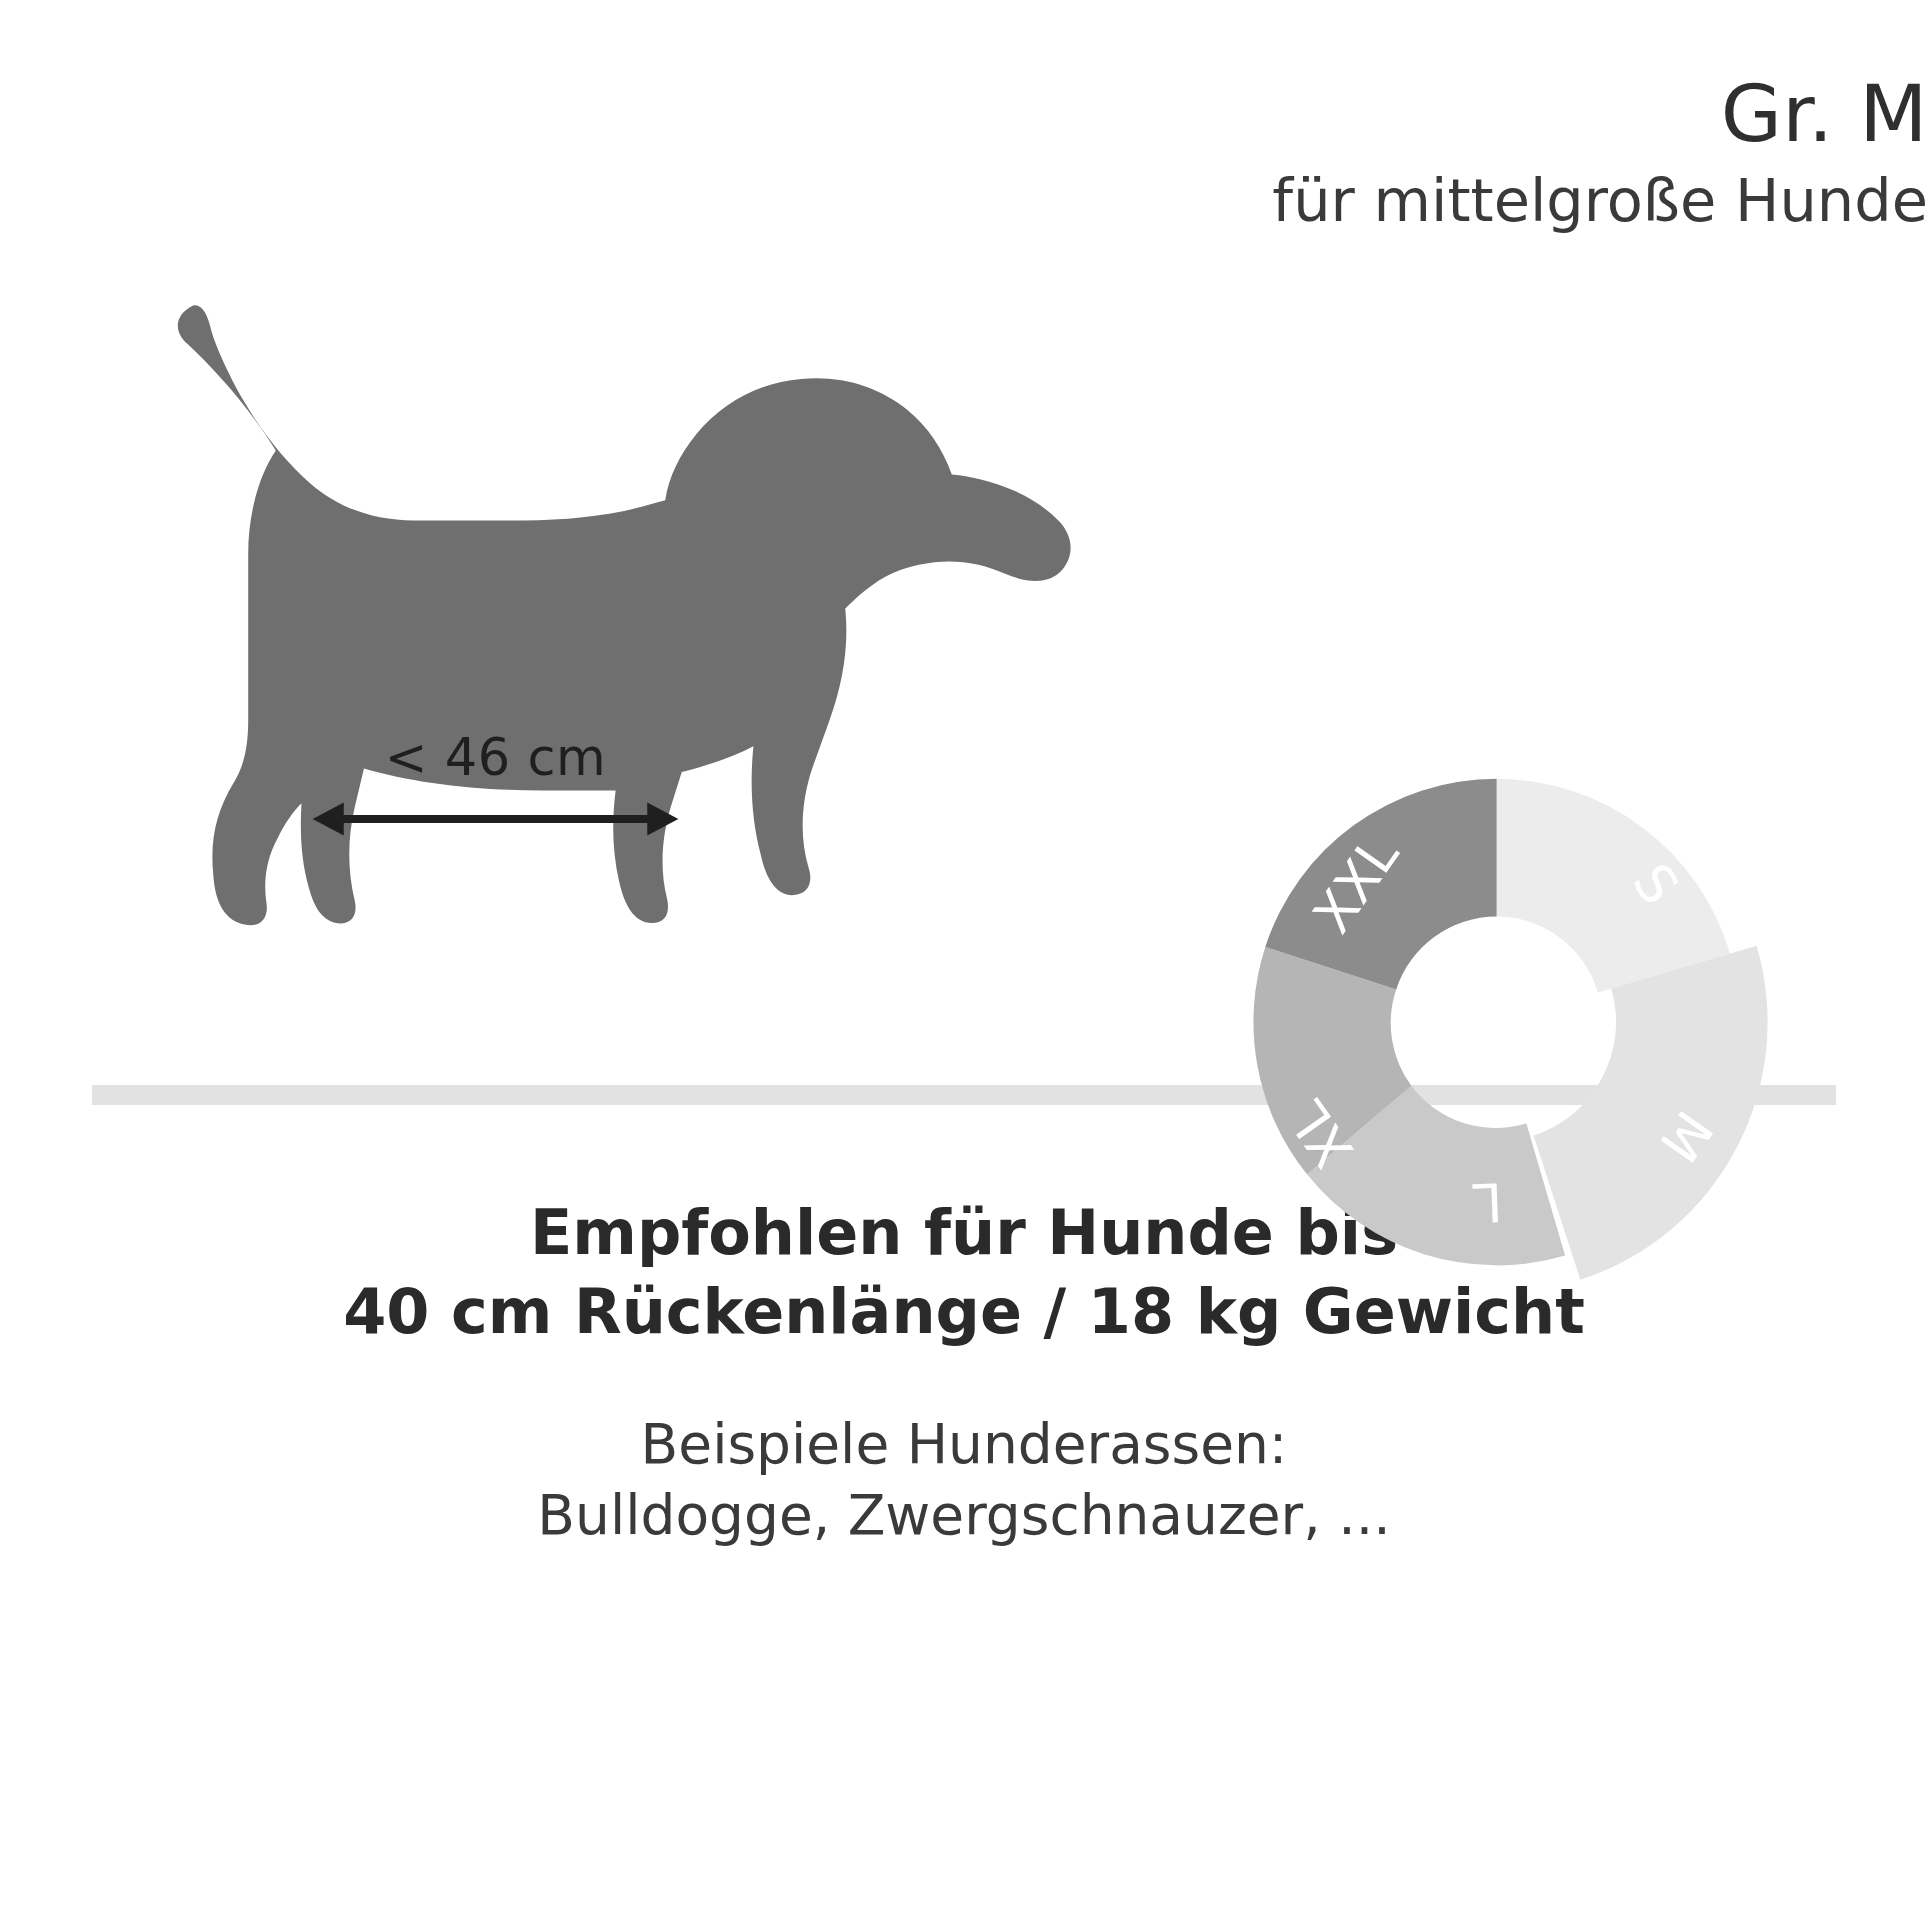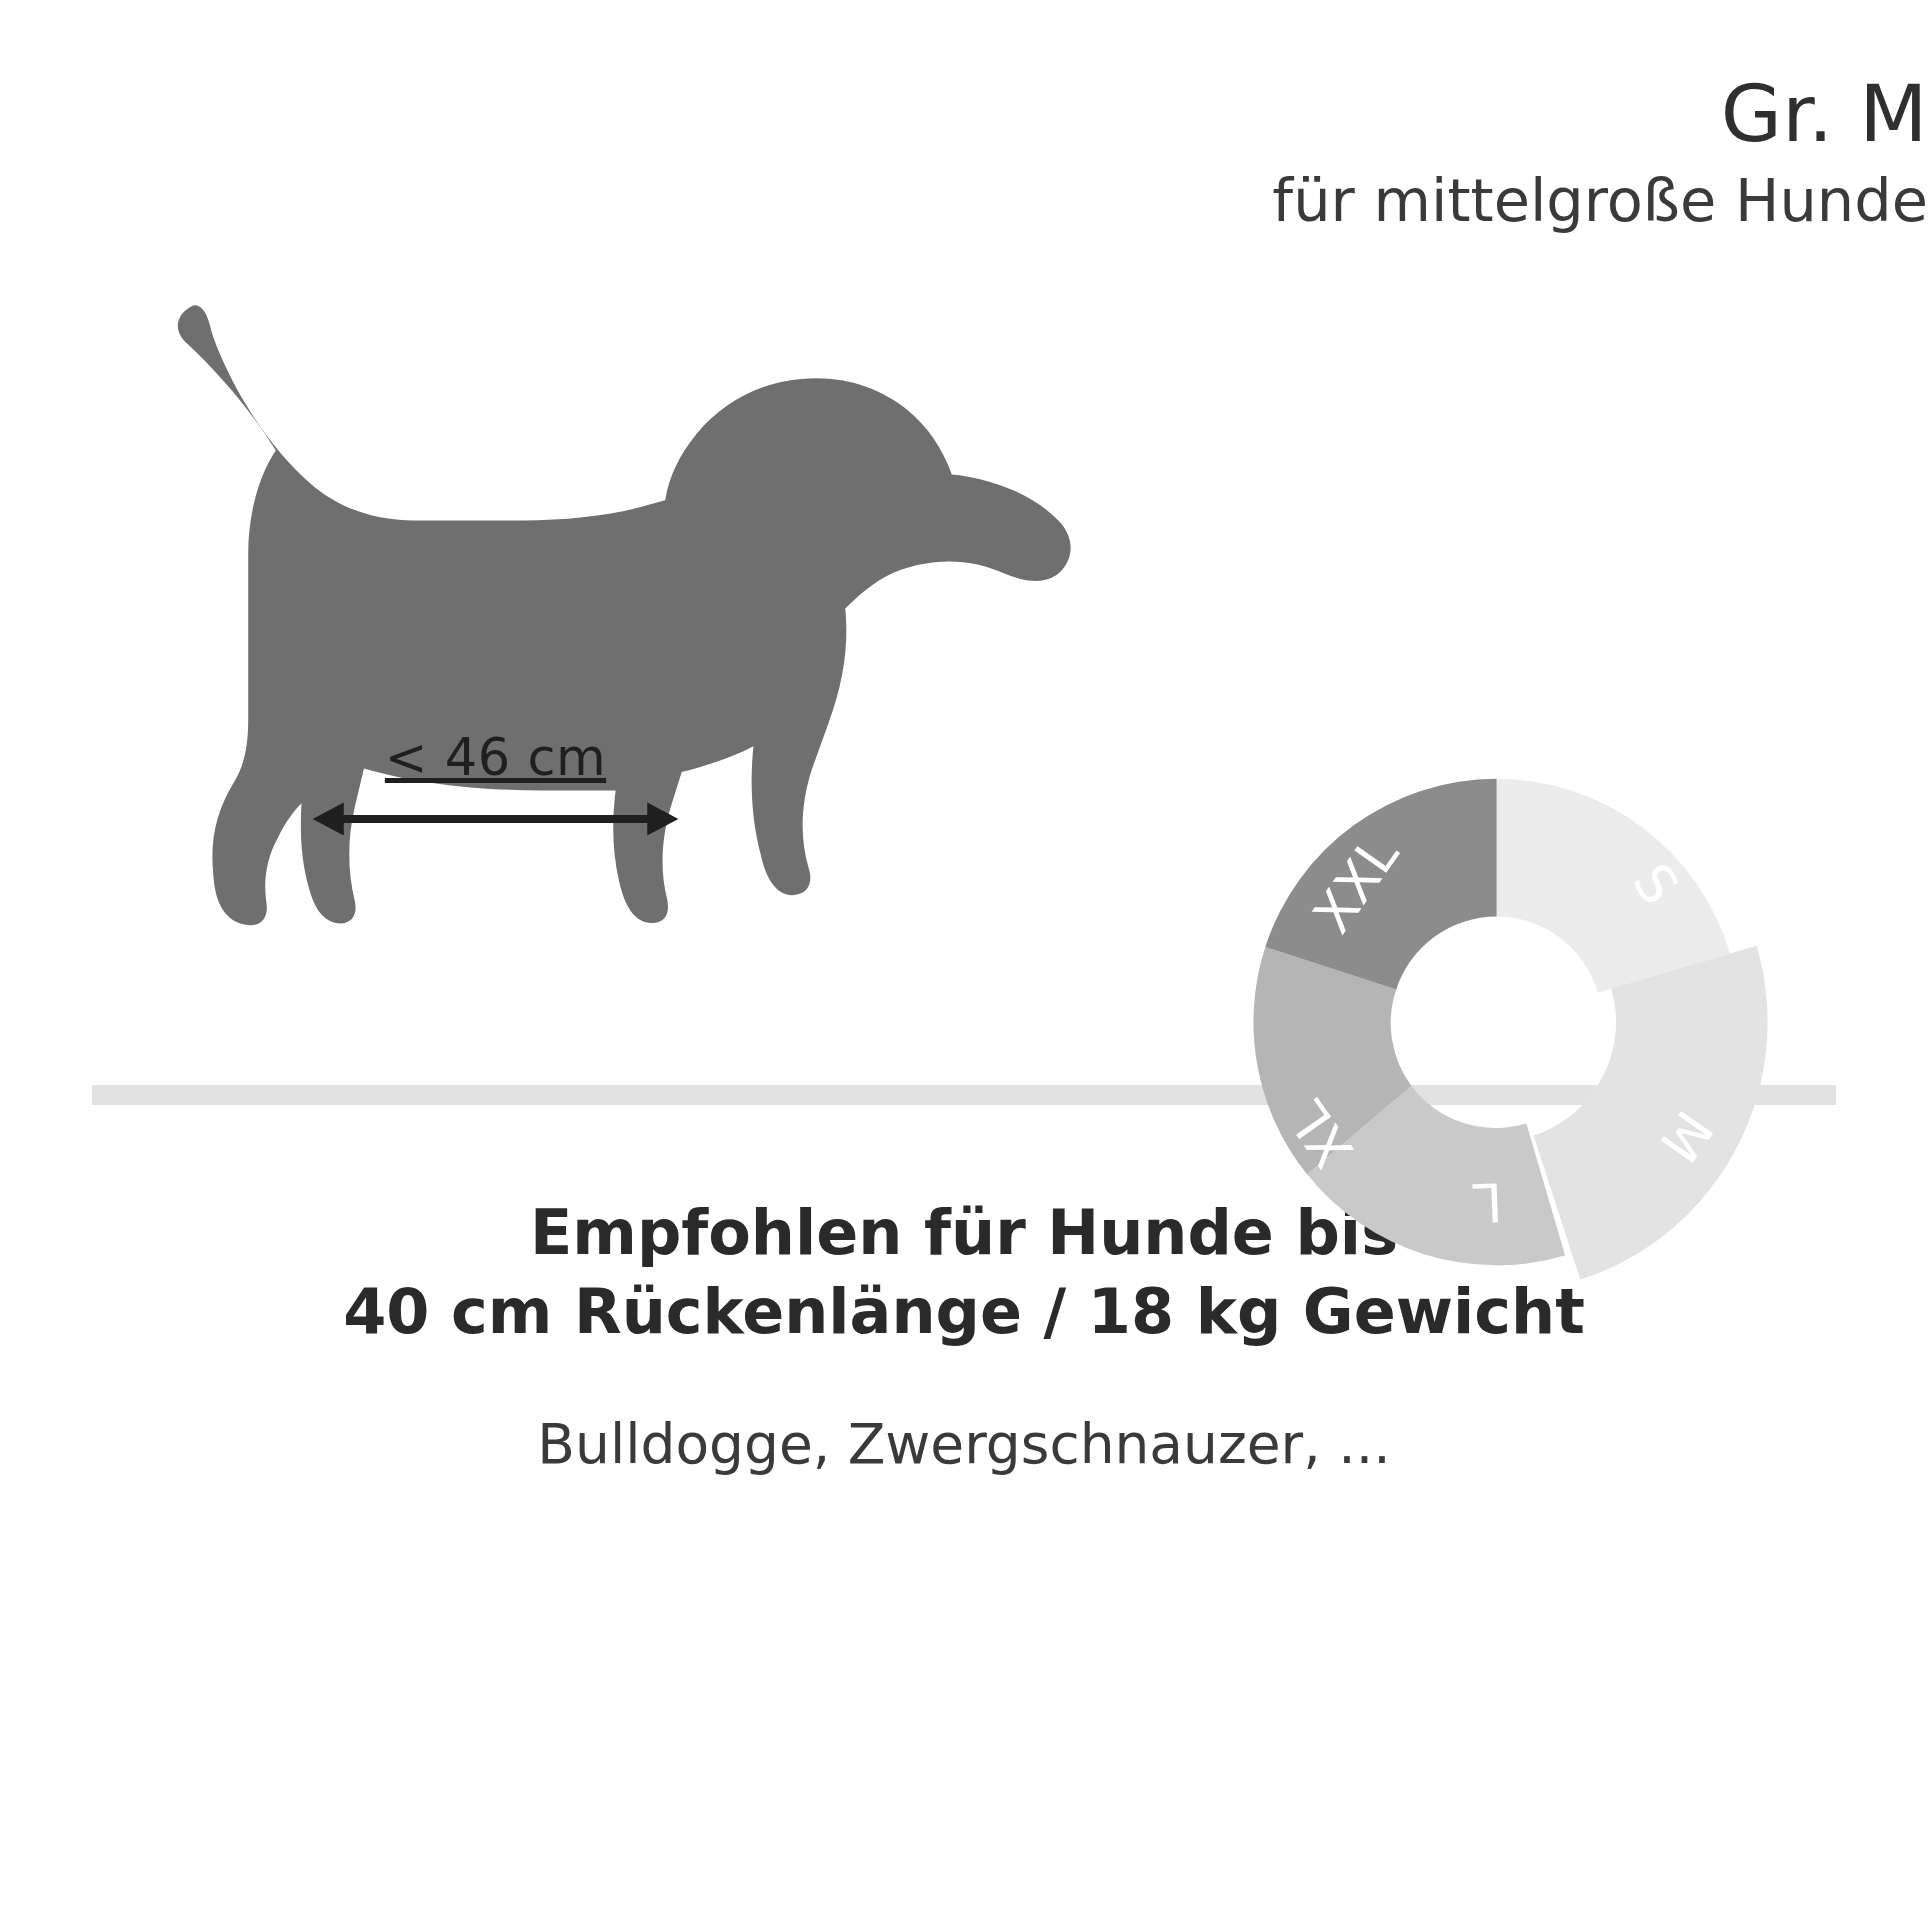--- a/index.html
+++ b/index.html
@@ -62,21 +62,20 @@
     position: absolute;
     left: 312px;
     top: 459px;
     width: 367px;
   }
   .measure-label {
     text-align: center;
     font-size: 51px;
     color: #1f1f1f;
     letter-spacing: 0.5px;
-    text-decoration: underline;
   }
 
   .wheel-wrap {
     position: absolute;
     left: 1166px;
     top: 441px;
     width: 698px;
     height: 661px;
   }
   .wheel-svg { display: block; }
@@ -205,18 +204,19 @@
       </svg>
     </div>
   </div>
 
   <div class="divider"></div>
 
   <div class="footer">
     <div class="rec-line">Empfohlen für Hunde bis</div>
     <div class="rec-line">40 cm Rückenlänge / 18 kg Gewicht</div>
     <div class="examples">
+      <div>Beispiele Hunderassen:</div>
       <div>Bulldogge, Zwergschnauzer, ...</div>
     </div>
   </div>
 
 </div>
 
 
 </body></html>

